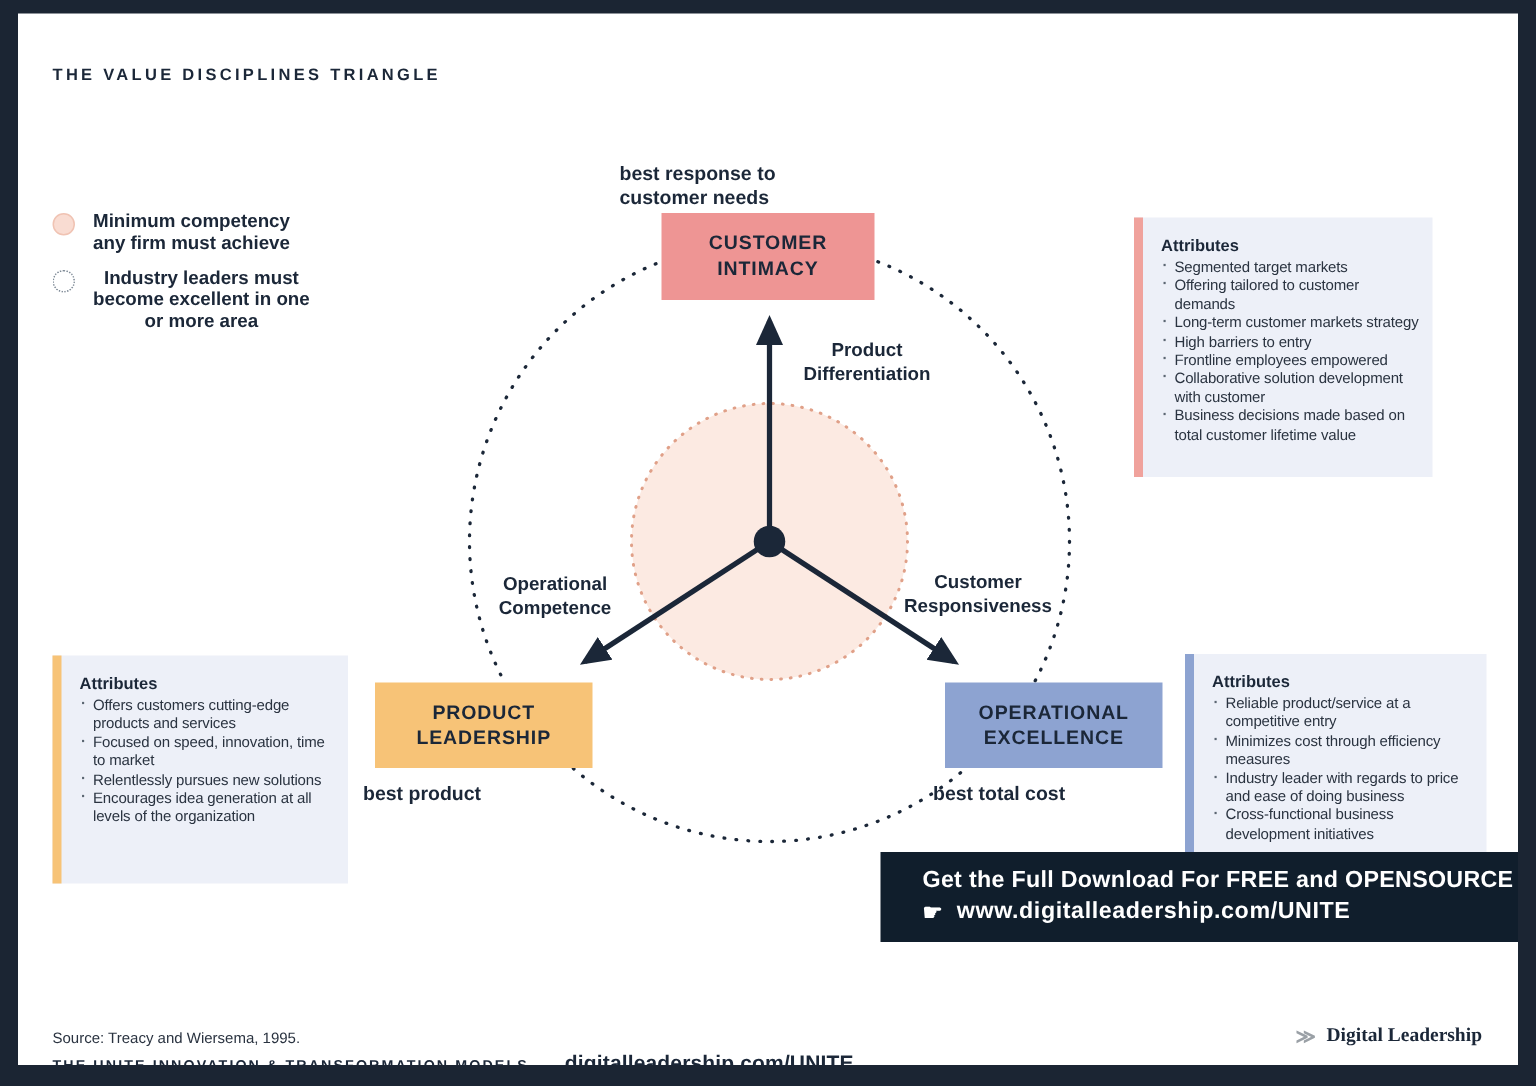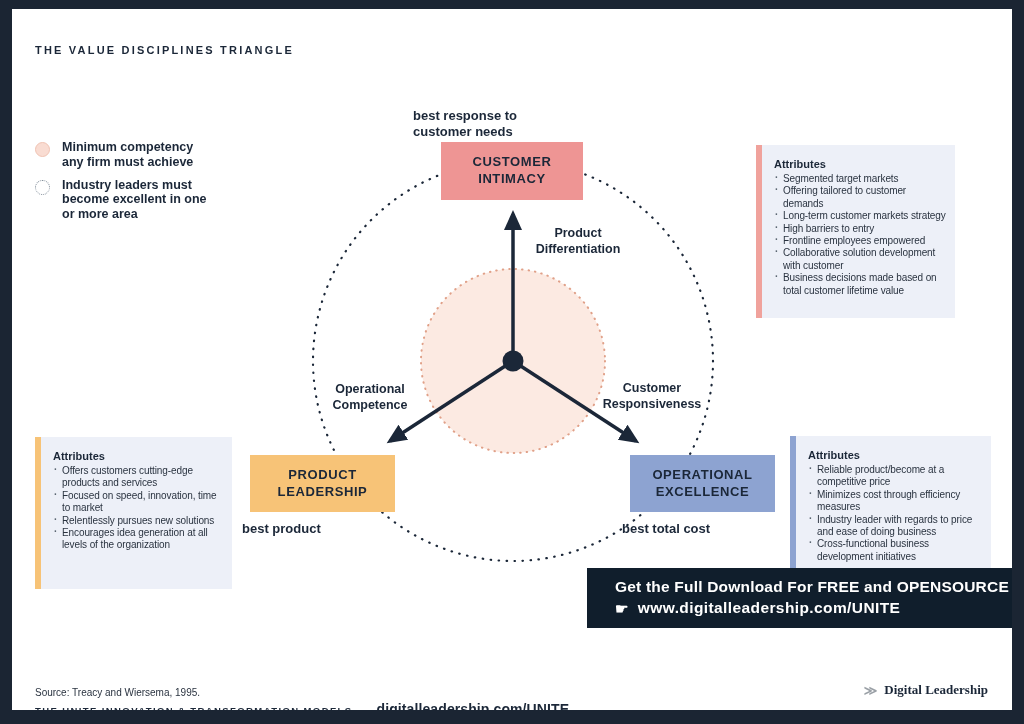--- a/index.html
+++ b/index.html
@@ -5,21 +5,21 @@
   * { margin:0; padding:0; box-sizing:border-box; }
   html,body { width:1024px; height:724px; background:#ffffff; }
   body { font-family:"Liberation Sans", sans-serif; color:#1b2738; }
   .page { position:relative; width:1024px; height:724px; background:#ffffff; overflow:hidden; }
   .frame { position:absolute; inset:0; border:solid #1b2533; border-width:9px 12px 14px 12px; pointer-events:none; z-index:10; }
 
   .page-title { position:absolute; left:35px; top:44px; font-size:11px; font-weight:800; letter-spacing:2.2px; color:#1b2738; z-index:3; }
 
   
   .legend { position:absolute; left:35px; top:140px; z-index:3; }
-  .legend-item { display:flex; align-items:flex-start; margin-bottom:8px; }
+  .legend-item { display:flex; align-items:flex-start; margin-bottom:8px;text-align:center; }
   .legend-icon { width:15px; height:15px; border-radius:50%; flex:0 0 15px; margin-right:12px; margin-top:2px; }
   .legend-icon.filled { background:#f9dcd2; border:1px solid #f0c3b3; }
   .legend-icon.dotted { background:transparent; border:1.6px dotted #7e8a96; }
   .legend-label { font-size:12.5px; font-weight:700; line-height:1.18; color:#1b2738; }
 
   .preline { white-space:pre-line; }
 
   
   .diagram-svg { position:absolute; left:0; top:0; width:1024px; height:724px; z-index:1; pointer-events:none; }
 
@@ -150,21 +150,21 @@
           <li>Encourages idea generation at all levels of the organization</li>
         </ul>
     </div>
   </div>
 
   <div class="panel panel-oe">
     <div class="panel-bar" style="background:#8da3d1"></div>
     <div class="panel-body">
       <div class="panel-title">Attributes</div>
       <ul>
-          <li>Reliable product/become at a competitive price</li>
+          <li>Reliable product/service at a competitive entry</li>
           <li>Minimizes cost through efficiency measures</li>
           <li>Industry leader with regards to price and ease of doing business</li>
           <li>Cross-functional business development initiatives</li>
         </ul>
     </div>
   </div>
 
   <div class="banner">
     <div class="banner-line1">Get the Full Download For FREE and OPENSOURCE</div>
     <div class="banner-line2">

